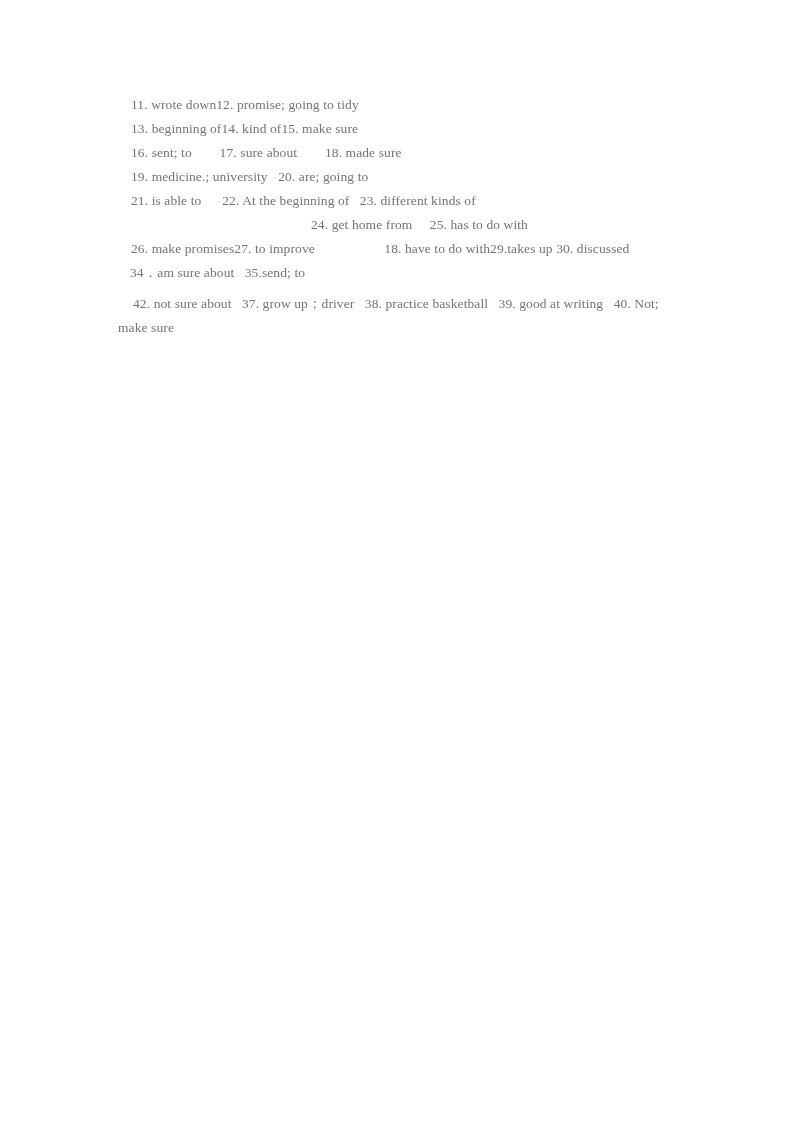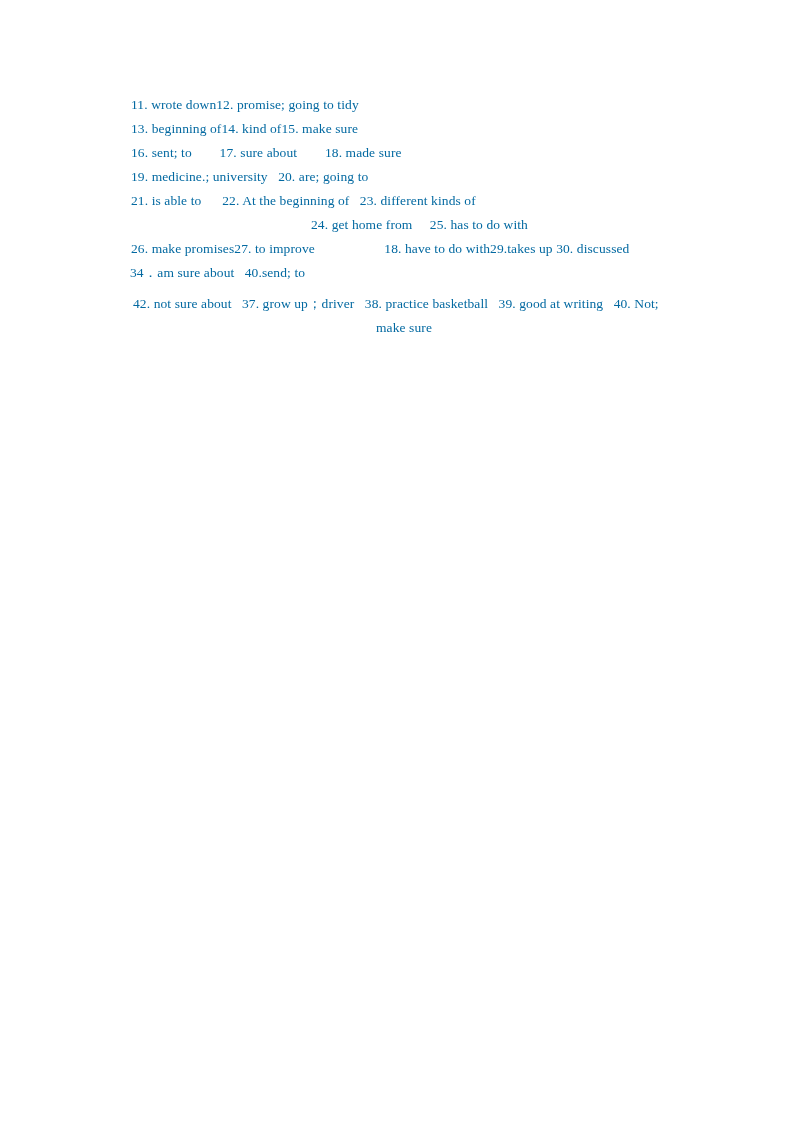--- a/index.html
+++ b/index.html
@@ -25,33 +25,33 @@
   }
 
   .answer-block {
     position: absolute;
     left: 118px;
     top: 93px;
     width: 572px;
   }
 
   .ans-line {
-    color: #0369a1;
+    color: #737373;
     font-size: 13.5px;
     line-height: 24px;
     white-space: pre;
     letter-spacing: 0.1px;
   }
 
   
   .ind-1 { padding-left: 13px; }      
   .ind-2 { padding-left: 31px; text-align: center; }      
   .ind-3 { padding-left: 12px; }      
   .ind-4 { padding-left: 15px; }      
-  .ind-0 { padding-left: 0px; text-align: center; }       
+  .ind-0 { padding-left: 0px; }       
 
   .gap-before { margin-top: 7px; }
 </style>
 </head>
 <body>
 
 <div class="page">
 
   <div class="answer-block">
 
@@ -64,21 +64,21 @@
     <div class="ans-line ind-1">19. medicine.; university   20. are; going to</div>
 
     <div class="ans-line ind-1">21. is able to      22. At the beginning of   23. different kinds of</div>
 
     <div class="ans-line ind-2">24. get home from     25. has to do with</div>
 
     <div class="ans-line ind-1">26. make promises27. to improve                    18. have to do with29.takes up 30. discussed</div>
 
 
 
-    <div class="ans-line ind-3">34．am sure about   40.send; to</div>
+    <div class="ans-line ind-3">34．am sure about   35.send; to</div>
 
     <div class="ans-line ind-4 gap-before">42. not sure about   37. grow up；driver   38. practice basketball   39. good at writing   40. Not;</div>
 
     <div class="ans-line ind-0">make sure</div>
 
   </div>
 
 </div>
 
 </body></html>

